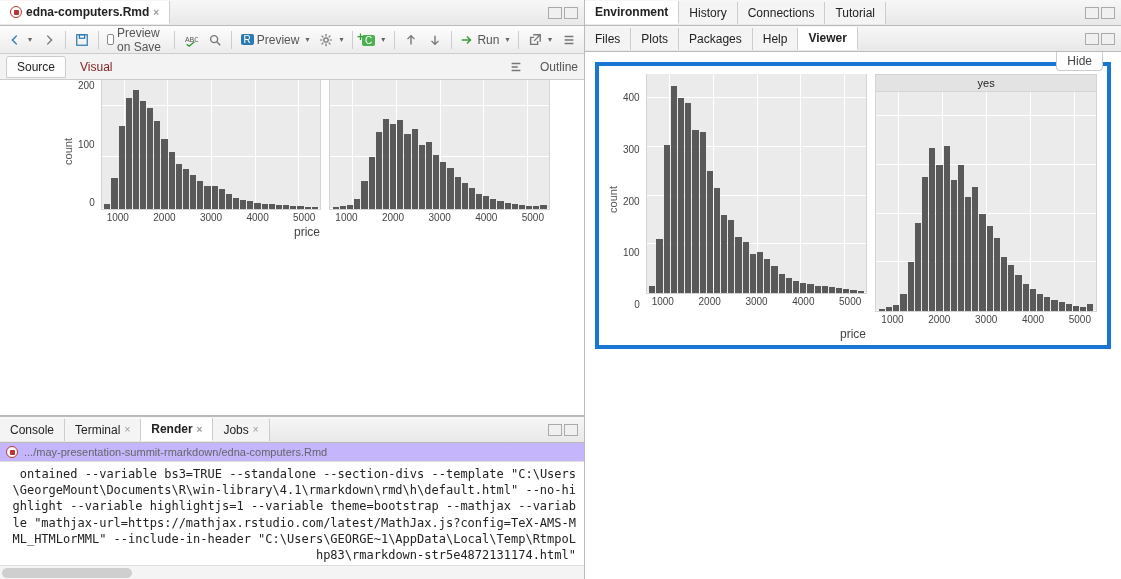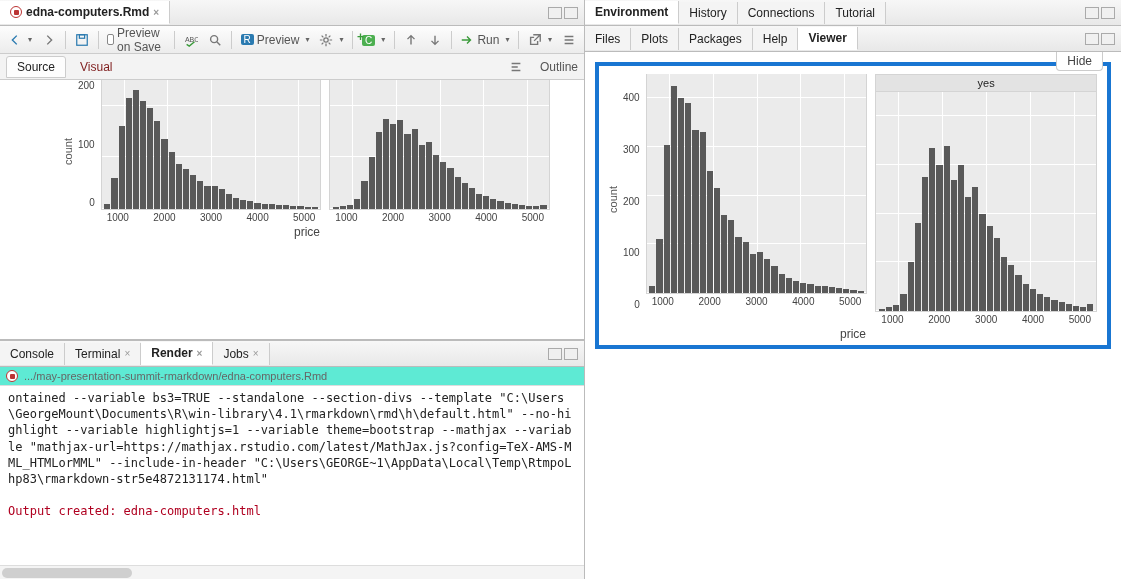--- a/index.html
+++ b/index.html
@@ -30,22 +30,22 @@
   .outline-btn { color: #555; display: flex; align-items: center; gap: 17px; cursor: pointer; }
 
   .editor-body { flex: 1; background: #fff; overflow: hidden; position: relative; }
   .editor-inner { padding: 0 30px 10px 60px; }
 
   .statusbar { background: linear-gradient(#f7f7f7,#e9e9e9); border-top: 1px solid #ccc; height: 22px; display: flex; align-items: center; padding: 0 8px; font-size: 11px; color: #555; gap: 10px; }
   .sb-chunk { background: #8bc34a; color: #fff; padding: 1px 4px; border-radius: 2px; font-size: 10px; }
   .sb-dd::after { content: " ▾"; font-size: 9px; }
 
   
-  .console-pane { display: flex; flex-direction: column; border-top: 2px solid #bbb; height: 240px; }
-  .console-path { background: #5eead4; border-bottom: 1px solid #ddd; padding: 3px 6px; font-size: 11px; color: #666; display: flex; align-items: center; gap: 6px; }
+  .console-pane { display: flex; flex-direction: column; border-top: 2px solid #bbb; height: 164px; text-align: right; }
+  .console-path { background: #c4b5fd; border-bottom: 1px solid #ddd; padding: 3px 6px; font-size: 11px; color: #666; display: flex; align-items: center; gap: 6px; }
   .console-body { flex: 1; background: #fff; padding: 4px 8px; font-family: "Consolas","Monaco",monospace; font-size: 12px; line-height: 1.35; overflow: hidden; white-space: pre-wrap; word-break: break-all; }
   .console-out-red { color: #b00020; }
   .hscroll { height: 14px; border-top: 1px solid #ddd; background: #f4f4f4; position: relative; }
   .hscroll-thumb { position: absolute; left: 2px; top: 2px; height: 10px; width: 130px; background: #cfcfcf; border-radius: 5px; }
 
   
   .viewer-tools { background: linear-gradient(#fdfdfd,#ececec); border-bottom: 1px solid #ccc; display: flex; align-items: center; height: 26px; padding: 0 6px; gap: 8px; }
   .viewer-body { flex: 1; background: #fff; overflow: hidden; position: relative; padding: 0 10px; }
   .hide-btn { position: absolute; top: 0; right: 18px; background: #fff; border: 1px solid #ccc; border-top: none; border-radius: 0 0 4px 4px; padding: 2px 10px; font-size: 12px; color: #444; cursor: pointer; }
 

